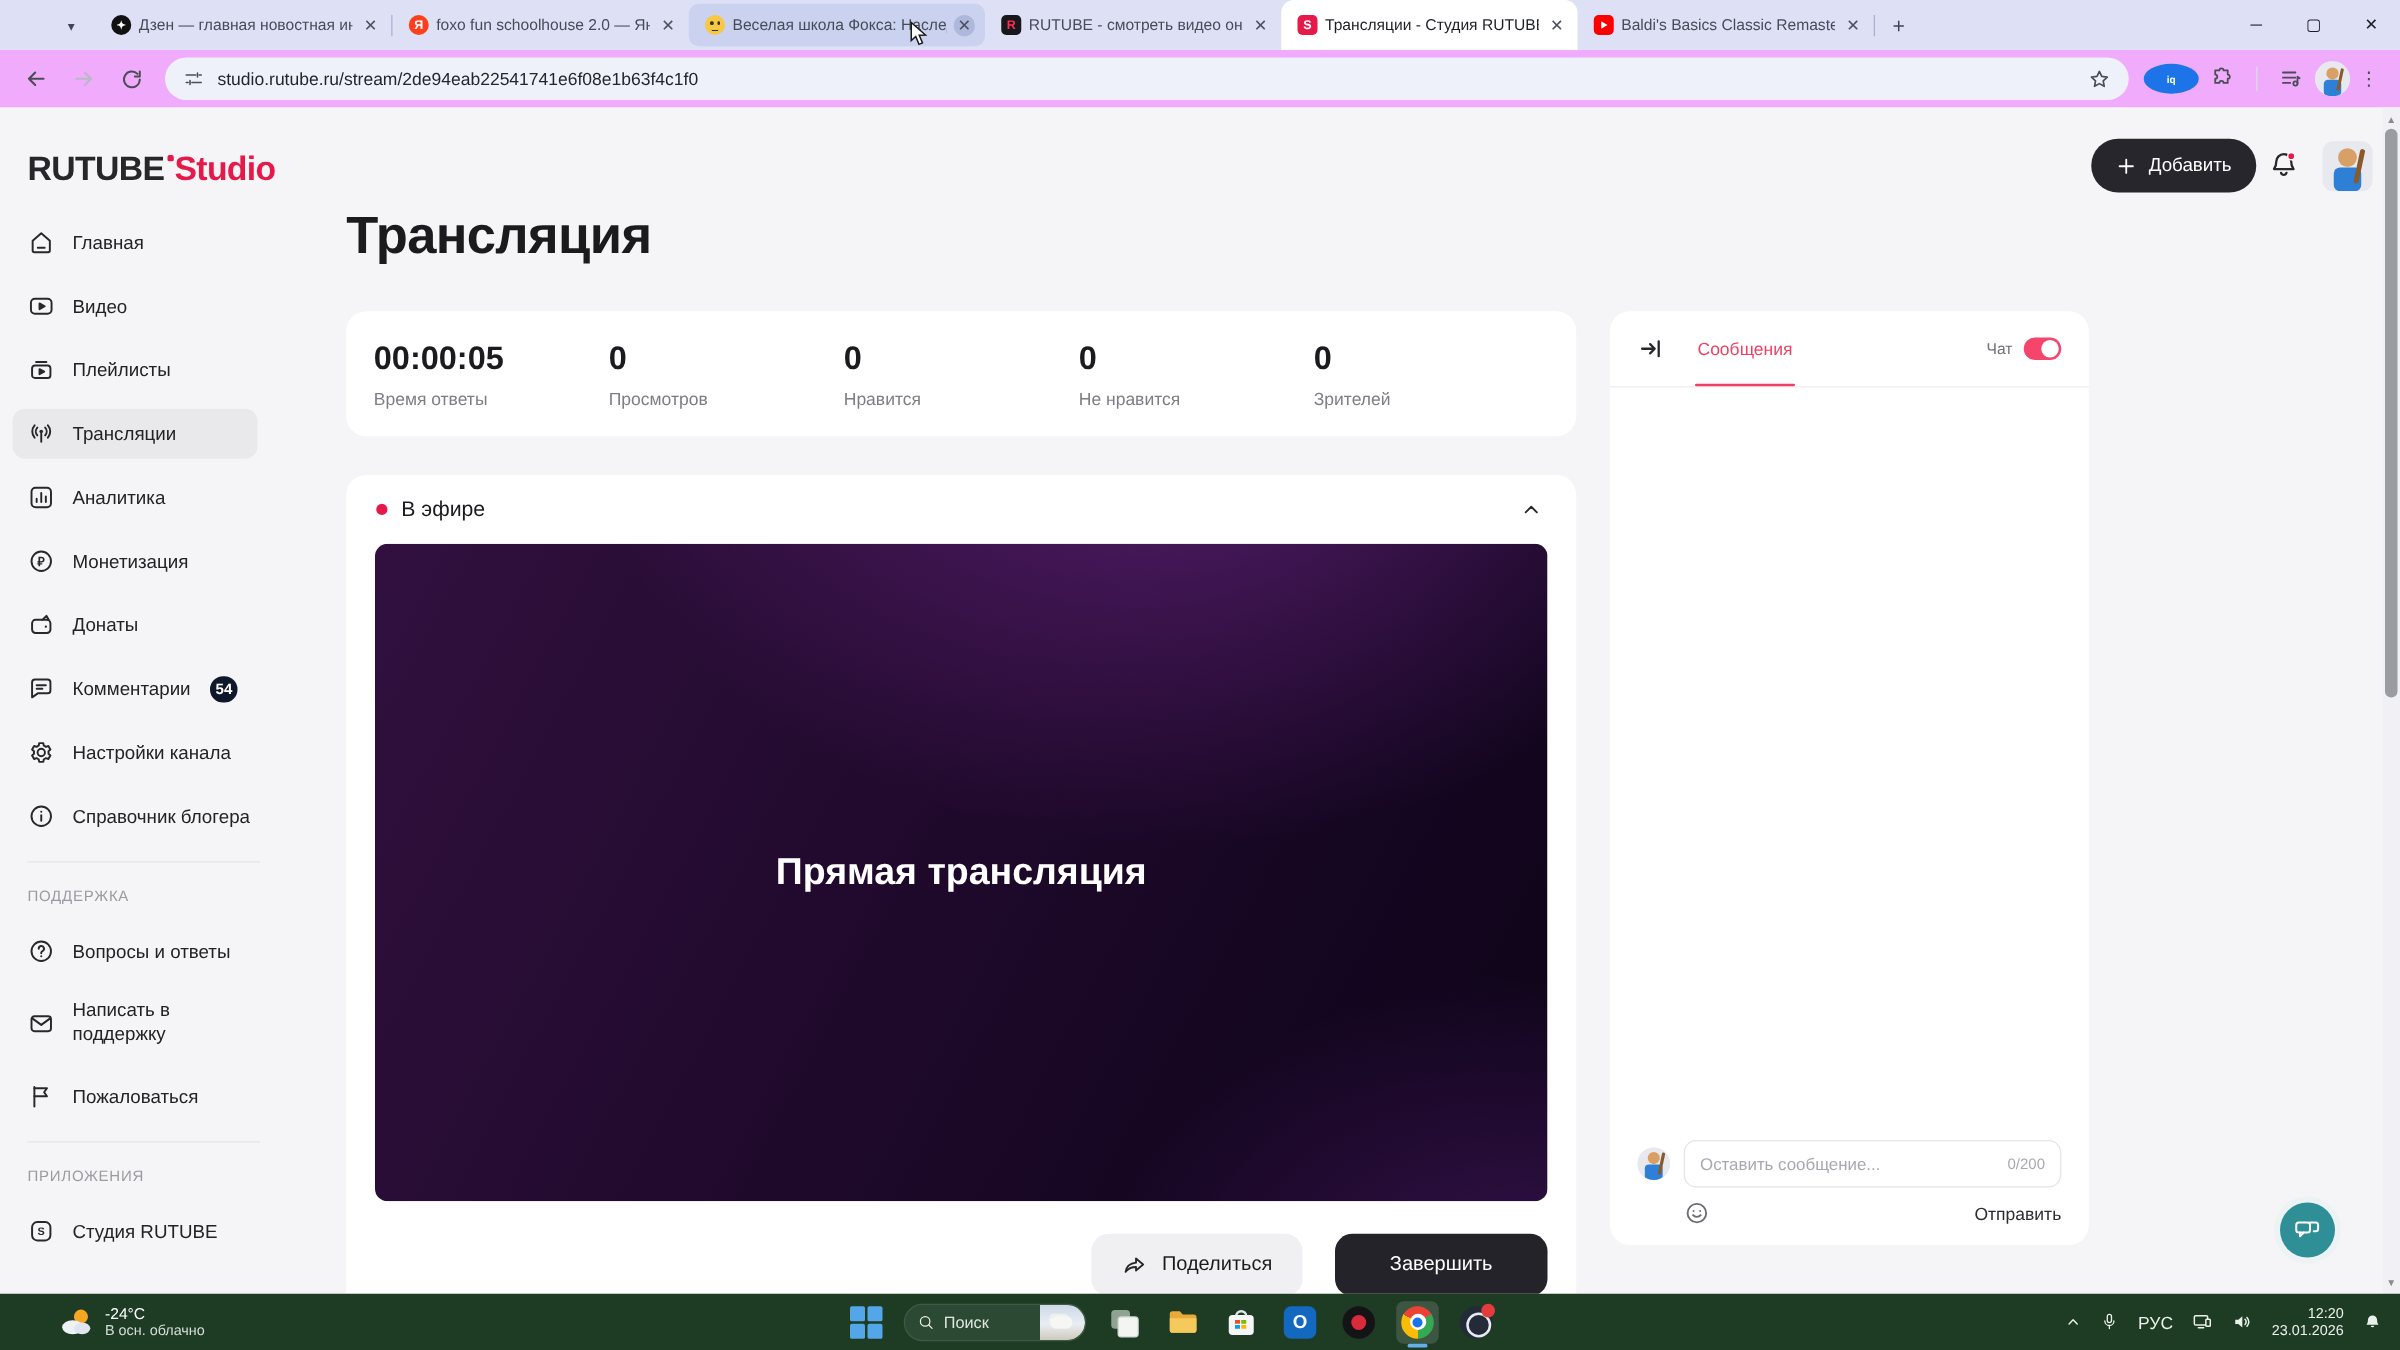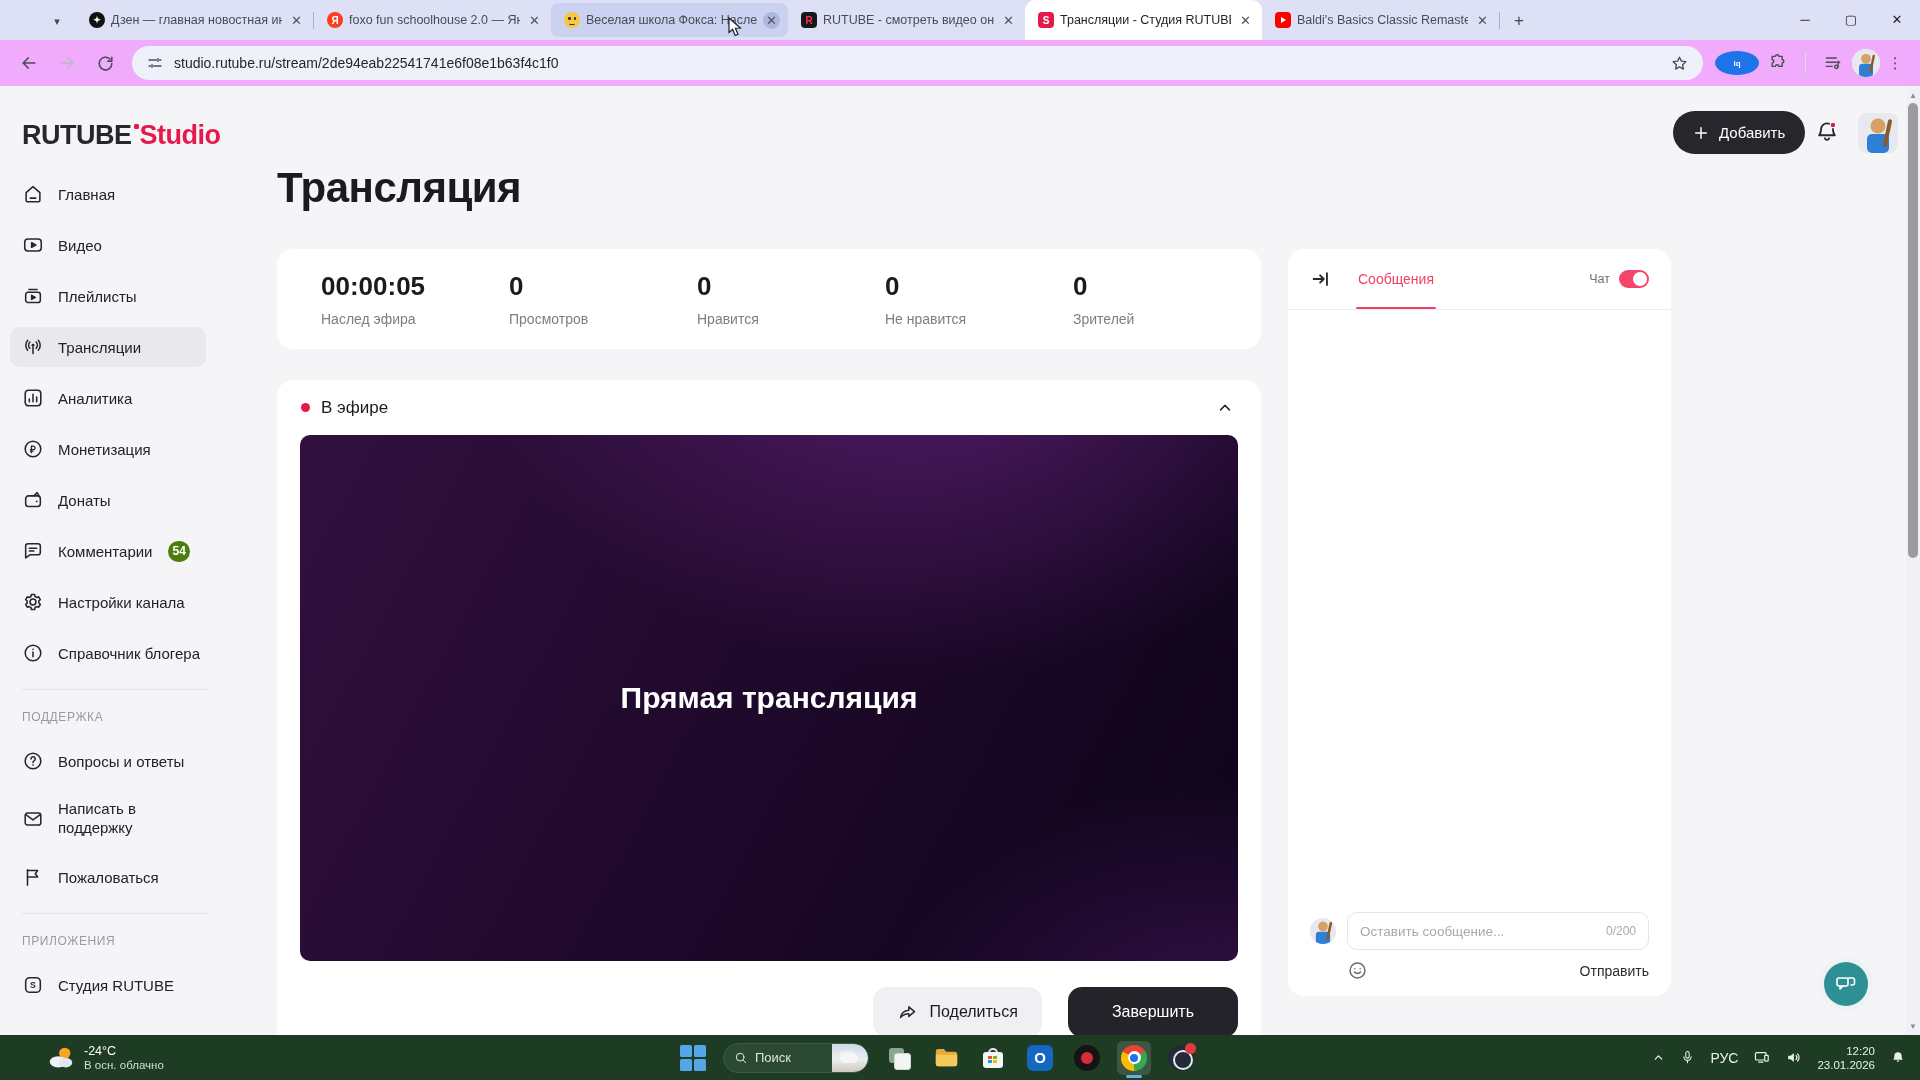--- a/index.html
+++ b/index.html
@@ -53,32 +53,32 @@
   .logo { display:flex; align-items:flex-start; font-size:27px; font-weight:800; letter-spacing:-0.5px; color:#26262b; line-height:28px; }
   .logo .dot { width:5px; height:5px; background:#e6194b; border-radius:1.5px; margin:3px 1px 0 2px; }
   .logo .studio { color:#e6194b; font-weight:600; }
   .nav { margin-top:25px; }
   .nav-item { display:flex; align-items:center; height:40px; margin-bottom:11px; gap:14px; font-size:15px; color:#232327; width:196px; padding-left:12px; margin-left:-12px; border-radius:10px; }
   .nav-item.active { background:#e9e9ec; }
   .nav-item svg { flex:none; }
   .nav-item .lbl { white-space:nowrap; }
   .nav-item.wrap2 { height:54px; }
   .nav-item.wrap2 .lbl { white-space:normal; width:128px; line-height:1.25; }
-  .badge { margin-left:2px; background:#4d7c0f; color:#fff; font-size:12px; font-weight:700; height:21px; min-width:21px; border-radius:11px; padding:0 4px; }
+  .badge { margin-left:2px; background:#0f172a; color:#fff; font-size:12px; font-weight:700; height:21px; min-width:21px; border-radius:11px; padding:0 4px; }
   .side-div { width:186px; height:1px; background:#e4e4e8; margin:16px 0 20px; }
   .section-label { font-size:12px; color:#9a9aa2; letter-spacing:0.6px; margin-bottom:17px; }
 
   
   .add-btn { position:absolute; left:1673px; top:25px; height:43px; padding:0 20px; border-radius:22px; background:#26262c; color:#fff; font-size:15px; display:flex; align-items:center; gap:10px; }
   .bell-wrap { position:absolute; left:1812px; top:31px; width:30px; height:30px; }
   .avatar-lg { position:absolute; left:1858px; top:27px; width:40px; height:40px; border-radius:9px; overflow:hidden; background:#e9e9ef; }
 
   
   .main-title { position:absolute; left:277px; top:78px; font-size:42px; font-weight:700; color:#1b1b1f; letter-spacing:-0.5px; }
-  .stats-card { position:absolute; left:277px; top:163px; width:984px; height:100px; background:#fff; border-radius:16px; display:flex; align-items:center; padding-left:22px;justify-content:flex-end; }
+  .stats-card { position:absolute; left:277px; top:163px; width:984px; height:100px; background:#fff; border-radius:16px; display:flex; align-items:center; padding-left:22px; }
   .stat { width:188px; }
   .stat-value { font-size:26px; font-weight:700; color:#1b1b1f; }
   .stat-label { font-size:14px; color:#7d7d84; margin-top:9px; }
 
   .stream-card { position:absolute; left:277px; top:294px; width:984px; height:680px; background:#fff; border-radius:16px; }
   .stream-head { height:55px; display:flex; align-items:center; padding:0 24px; }
   .live-dot { width:9px; height:9px; border-radius:50%; background:#e6194b; margin-right:11px; }
   .live-label { font-size:17px; font-weight:500; color:#1b1b1f; }
   .head-chevron { margin-left:auto; width:24px; height:24px; color:#2b2b31; }
   .video { position:absolute; left:23px; top:55px; width:938px; height:526px; border-radius:10px; overflow:hidden;
@@ -409,21 +409,21 @@
           <rect x="9" y="21" width="22" height="19" rx="5" fill="#2e7fd6"></rect>
           <rect x="27.5" y="6" width="4" height="28" rx="2" fill="#8a5a2b" transform="rotate(12 29.5 20)"></rect>
         </svg>
     </div>
 
     <h1 class="main-title">Трансляция</h1>
 
     <div class="stats-card">
       <div class="stat">
         <div class="stat-value">00:00:05</div>
-        <div class="stat-label">Наслед эфира</div>
+        <div class="stat-label">Время ответы</div>
       </div>
       <div class="stat">
         <div class="stat-value">0</div>
         <div class="stat-label">Просмотров</div>
       </div>
       <div class="stat">
         <div class="stat-value">0</div>
         <div class="stat-label">Нравится</div>
       </div>
       <div class="stat">

